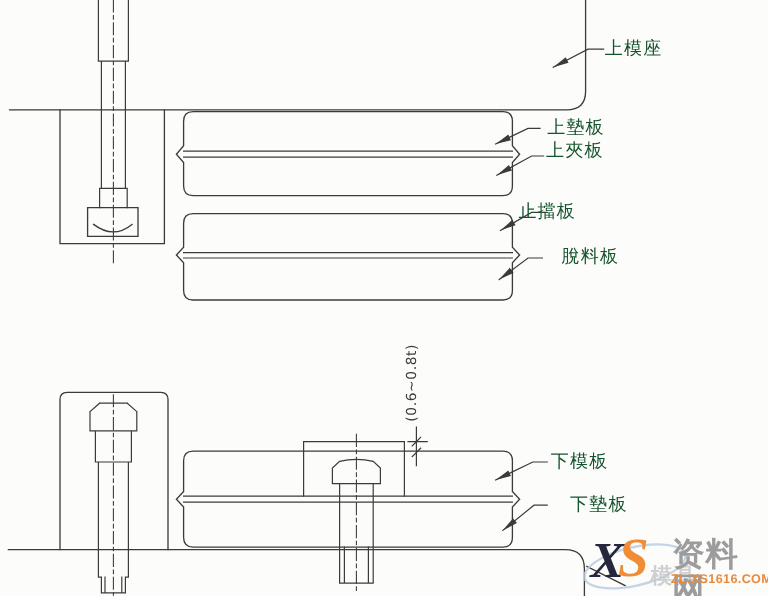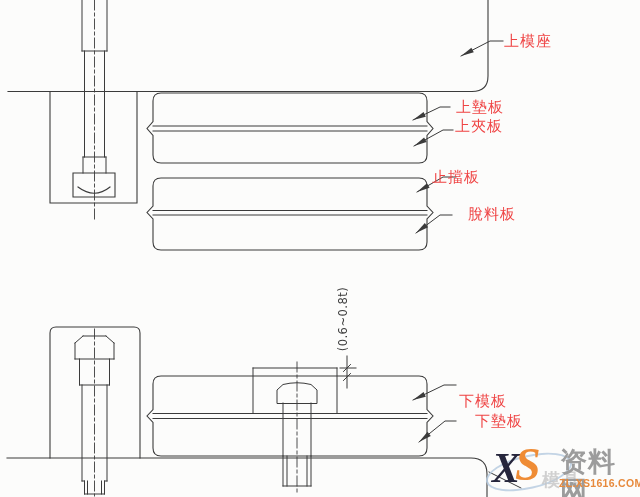--- a/index.html
+++ b/index.html
@@ -3,21 +3,21 @@
 <meta charset="utf-8">
 <style>
   html,body{margin:0;padding:0;background:#fff;}
   .canvas{
     position:relative;width:640px;height:497px;overflow:hidden;
     background:#fcfcfb;
     font-family:"Liberation Serif","DejaVu Serif",serif;
   }
   .canvas svg{position:absolute;left:0;top:0;}
   .label{
-    position:absolute;font-size:15px;color:#ef4444;letter-spacing:1px;
+    position:absolute;font-size:15px;color:#14532d;letter-spacing:1px;
     white-space:nowrap;line-height:16px;
   }
   .dim-note{
     position:absolute;left:307px;top:312px;width:72px;height:14px;
     text-align:center;font-size:11.5px;color:#3b3b3b;letter-spacing:.5px;
     font-family:"DejaVu Sans",sans-serif;transform:rotate(-90deg);
     white-space:nowrap;line-height:14px;
   }
   
   .wm{position:absolute;left:0;top:0;width:640px;height:497px;pointer-events:none;}
@@ -119,21 +119,21 @@
       <polygon points="413,400 423.6,392.0 425.8,396.7"></polygon>
       <polygon points="419,442 427.5,431.8 430.8,435.9"></polygon>
     </g>
   </svg>
 
   <div class="label" style="left:504px;top:33px">上模座</div>
   <div class="label" style="left:456px;top:99px">上墊板</div>
   <div class="label" style="left:455px;top:118px">上夾板</div>
   <div class="label" style="left:432px;top:169px">止擋板</div>
   <div class="label" style="left:468px;top:206px">脫料板</div>
-  <div class="label" style="left:459px;top:393px">下模板</div>
+  <div class="label" style="left:459px;top:377px">下模板</div>
   <div class="label" style="left:475px;top:413px">下墊板</div>
 
   <div class="dim-note">(0.6~0.8t)</div>
 
   <div class="wm">
     <div class="wm-swoosh"></div>
     <div class="wm-x">X</div>
     <div class="wm-s">S</div>
     <div class="wm-faint">模具</div>
     <div class="wm-name">资料网</div>

